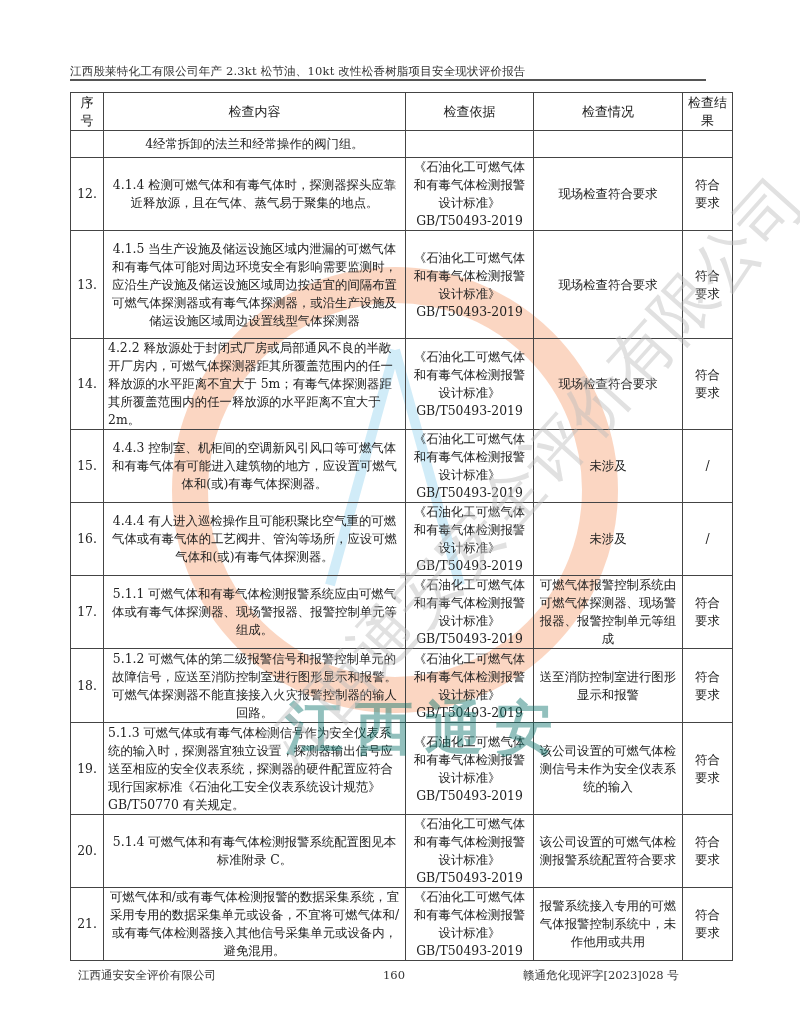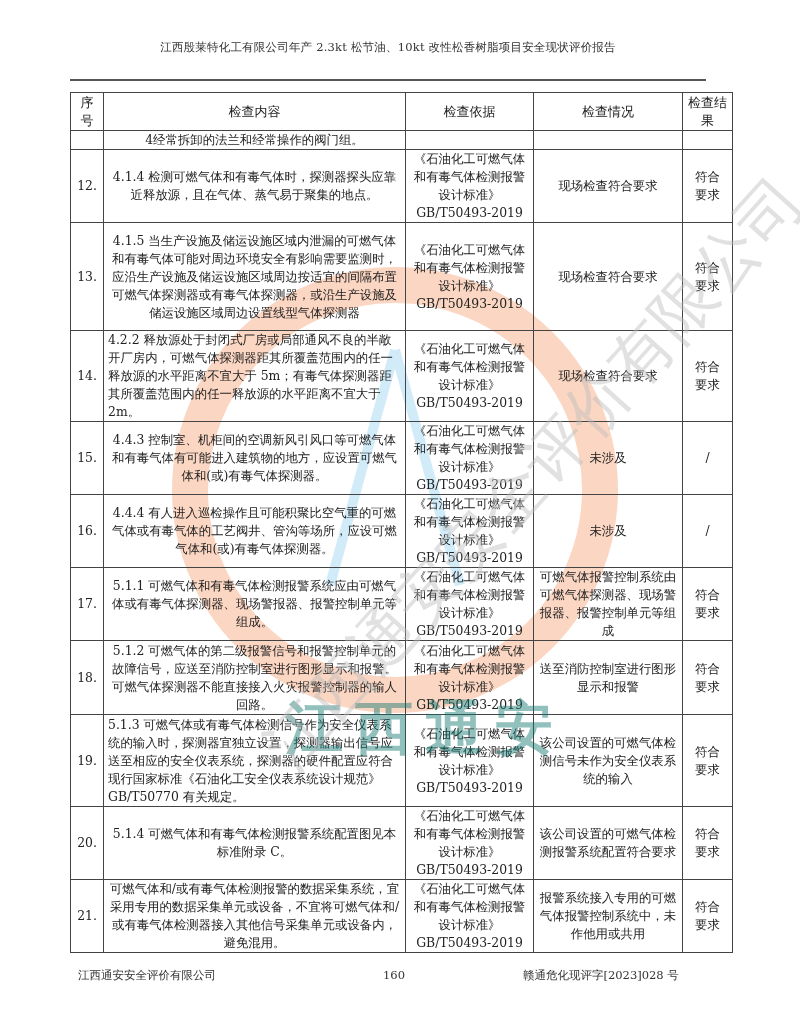--- a/index.html
+++ b/index.html
@@ -1,18 +1,18 @@
 <!DOCTYPE html>
 <html><head>
 <meta charset="utf-8">
 <style>
   html, body { margin:0; padding:0; background:#ffffff; }
   body { width:800px; height:1035px; position:relative; overflow:hidden;
          font-family:"DejaVu Serif","Liberation Serif",serif; color:#222; }
-  .page-header { position:absolute; left:70px; top:40px; width:636px; text-align:center;
+  .page-header { position:absolute; left:70px; top:64px; width:636px; 
          font-size:11.5px; color:#333; letter-spacing:0.2px; }
   .header-rule { position:absolute; left:70px; top:79px; width:636px; height:2px; background:#555; }
   table.inspect { position:absolute; left:70px; top:92px; border-collapse:collapse;
          table-layout:fixed; width:662px; font-size:12.4px; line-height:18px; }
   table.inspect td, table.inspect th { border:1.4px solid #444; padding:0 4px; text-align:center;
          vertical-align:middle; font-weight:normal; color:#222; }
   table.inspect th { font-size:13px; line-height:18px; }
   col.c-no { width:33px; } col.c-content { width:302px; } col.c-basis { width:128px; }
   col.c-status { width:149px; } col.c-result { width:50px; }
   .watermark { position:absolute; pointer-events:none; }
@@ -41,21 +41,21 @@
   <thead>
     <tr style="height:38px;">
       <th>序号</th>
       <th>检查内容</th>
       <th>检查依据</th>
       <th>检查情况</th>
       <th>检查结果</th>
     </tr>
   </thead>
   <tbody id="tbody">
-    <tr style="height:19px;">
+    <tr style="height:27px;">
       <td></td>
       <td>4经常拆卸的法兰和经常操作的阀门组。</td>
       <td></td>
       <td></td>
       <td></td>
     </tr>
   <tr style="height: 72px;">
         <td>12.</td>
         <td style="text-align: center; margin-left: 37px;">4.1.4 检测可燃气体和有毒气体时，探测器探头应靠近释放源，且在气体、蒸气易于聚集的地点。</td>
         <td>《石油化工可燃气体和有毒气体检测报警设计标准》GB/T50493-2019</td>

